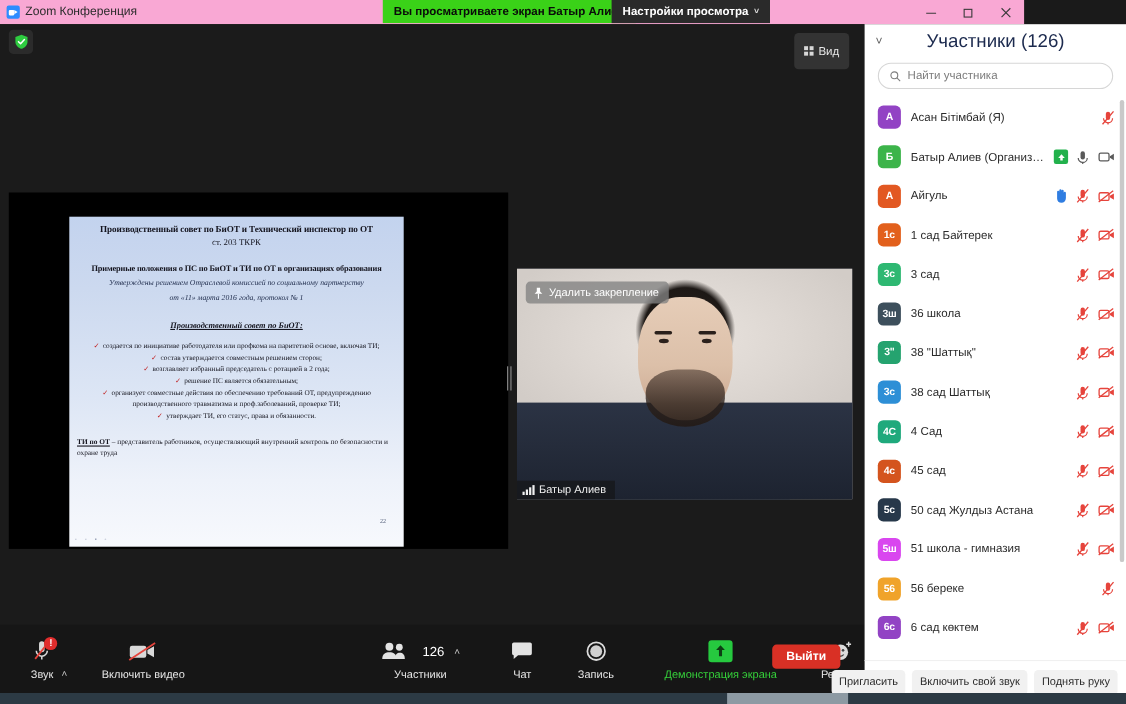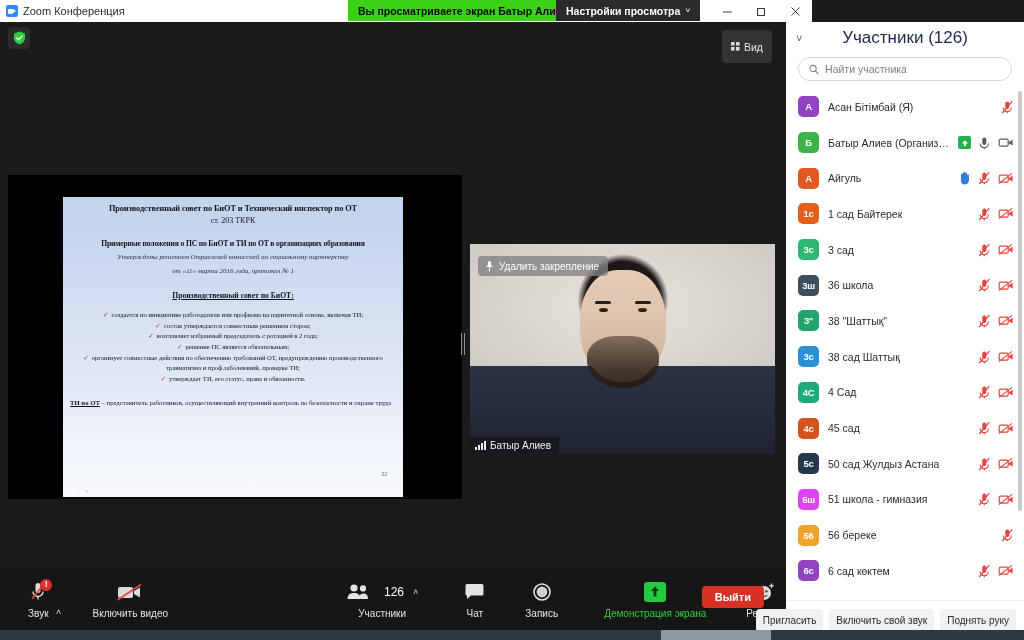--- a/index.html
+++ b/index.html
@@ -6,22 +6,22 @@
   html, body {
     width: 1024px; height: 640px;
     overflow: hidden;
     font-family: "Liberation Sans", sans-serif;
     background: #1a1a1a;
   }
   #app { position: relative; width: 1024px; height: 640px; }
 
   
   .titlebar {
-    position: absolute; top: 0; left: 0; width: 812px; height: 22px;
-    background: #ffffff; display: flex; align-items: center;
+    position: absolute; top: 0; left: 0; width: 931px; height: 22px;
+    background: #f9a8d4; display: flex; align-items: center;
   }
   .tb-left { display: flex; align-items: center; padding-left: 6px; gap: 5px; }
   .zoom-logo {
     width: 12px; height: 12px; border-radius: 2px;
     background: #2d8cff; position: relative;
   }
   .zoom-logo::after {
     content: ""; position: absolute; left: 2px; top: 3.5px;
     width: 5px; height: 5px; background: #fff; border-radius: 1px;
   }
@@ -85,21 +85,21 @@
   }
 
   
   .share-area {
     position: absolute; left: 8px; top: 153px;
     width: 454px; height: 324px; background: #000000;
     overflow: hidden;
   }
   .slide {
     position: absolute; left: 55px; top: 22px;
-    width: 340px; height: 300px;
+    width: 304px; height: 300px;
     background: linear-gradient(180deg,#c3d3ee 0%,#ccd9ef 22%,#dde6f5 55%,#eef2fa 80%,#f7f9fd 100%);
     padding: 7px 7px 0 7px;
     font-family: "Liberation Serif", serif;
     color: #14141e;
     overflow: hidden;
   }
   .s-h1 {
     text-align: center; font-weight: bold; font-size: 8.3px;
     line-height: 1.32; letter-spacing: -0.1px;
   }
@@ -107,21 +107,21 @@
   .s-h2 {
     text-align: center; font-weight: bold; font-size: 7.6px;
     margin-top: 14px; letter-spacing: -0.15px;
   }
   .s-it {
     text-align: center; font-style: italic; font-size: 7px;
     margin-top: 4px; line-height: 1.5; color: #1d2a4a;
   }
   .s-h3 {
     text-align: center; font-weight: bold; font-size: 7.6px;
-    margin-top: 14px; text-decoration: underline;
+    margin-top: 14px; text-decoration: underline; font-style: italic;
   }
   .s-bullets { margin-top: 10px; }
   .s-b {
     text-align: center; font-size: 6.6px; line-height: 1.62;
     padding: 0 6px;
   }
   .s-b .ck { color: #c02020; font-size: 6.6px; margin-right: 3px; }
   .s-b.wide { text-align: center; }
   .s-foot { margin-top: 13px; font-size: 6.7px; line-height: 1.5; }
   .s-foot u { font-weight: bold; }

